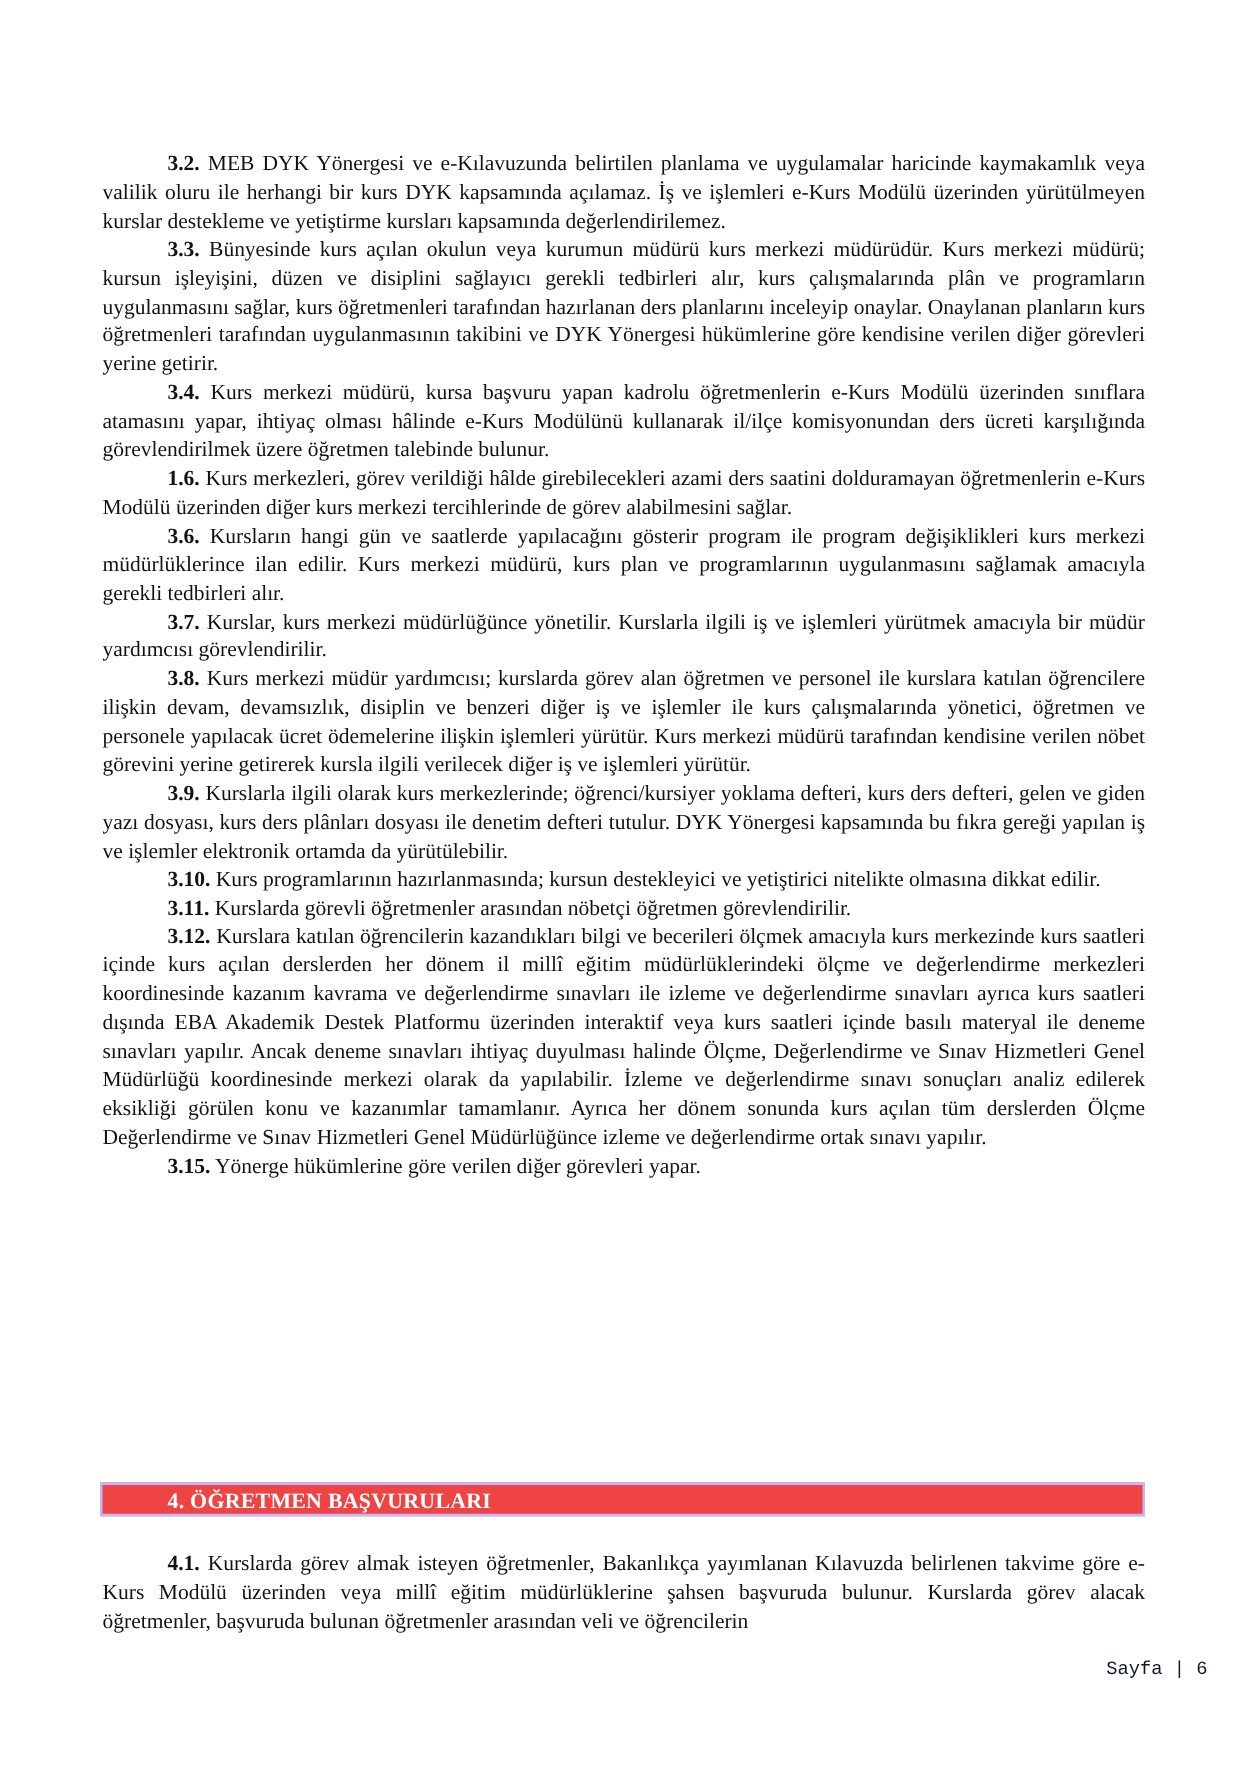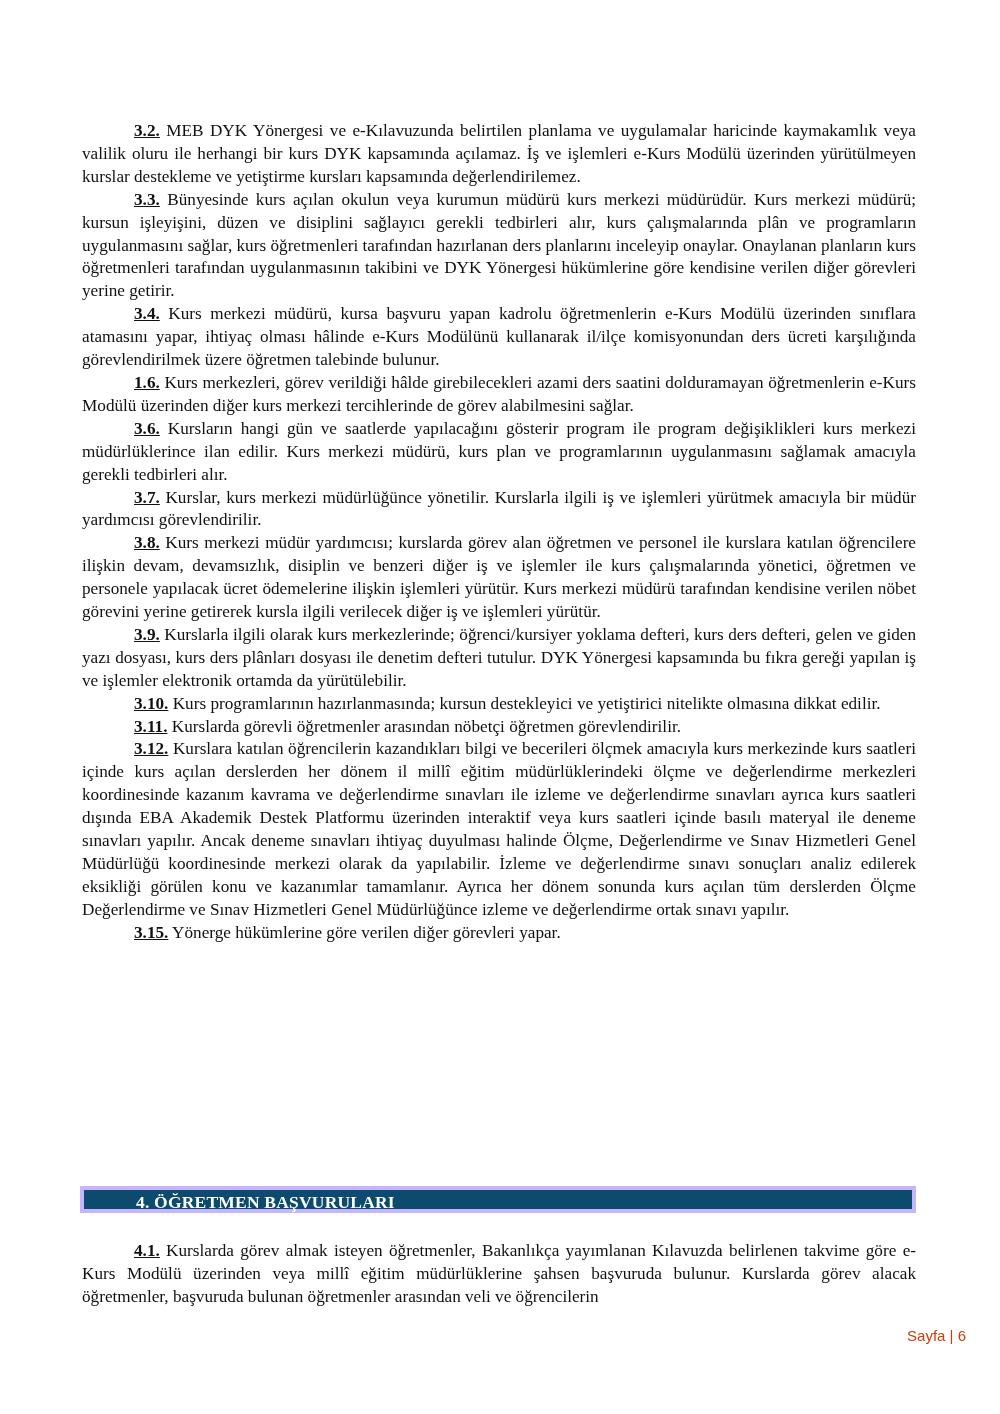--- a/index.html
+++ b/index.html
@@ -24,30 +24,29 @@
   .para {
     font-size: 17.2px;
     line-height: 22.9px;
     text-align: justify;
     text-indent: 52px;
     margin: 0;
     padding: 0;
   }
   .para .num {
     font-weight: bold;
-    text-decoration: underline;
   }
   .section-bar {
     position: absolute;
     left: 80px;
     top: 1186px;
     width: 836px;
     height: 27px;
-    background: #0c4a6e;
-    border: 4px solid #c4b5fd;
+    background: #ef4444;
+    border: 2px solid #c4b5fd;
     box-sizing: border-box;
   }
   .section-bar .title {
     position: absolute;
     left: 52px;
     top: 2px;
     font-family: "Liberation Serif", "DejaVu Serif", serif;
     font-weight: bold;
     font-size: 17.5px;
     color: #ffffff;
@@ -56,23 +55,23 @@
   .page2 {
     position: absolute;
     left: 82px;
     top: 1240px;
     width: 834px;
   }
   .footer {
     position: absolute;
     right: 34px;
     top: 1327px;
-    font-family: Liberation Sans, sans-serif;
+    font-family: Liberation Mono, monospace;
     font-size: 15px;
-    color: #c2410c;
+    color: #0f172a;
   }
 </style>
 </head>
 <body>
 
 <div class="page">
   <p class="para"><span class="num">3.2.</span><span> MEB DYK Yönergesi ve e-Kılavuzunda belirtilen planlama ve uygulamalar haricinde kaymakamlık veya valilik oluru ile herhangi bir kurs DYK kapsamında açılamaz. İş ve işlemleri e-Kurs Modülü üzerinden yürütülmeyen kurslar destekleme ve yetiştirme kursları kapsamında değerlendirilemez.</span></p>
   <p class="para"><span class="num">3.3.</span><span> Bünyesinde kurs açılan okulun veya kurumun müdürü kurs merkezi müdürüdür. Kurs merkezi müdürü; kursun işleyişini, düzen ve disiplini sağlayıcı gerekli tedbirleri alır, kurs çalışmalarında plân ve programların uygulanmasını sağlar, kurs öğretmenleri tarafından hazırlanan ders planlarını inceleyip onaylar. Onaylanan planların kurs öğretmenleri tarafından uygulanmasının takibini ve DYK Yönergesi hükümlerine göre kendisine verilen diğer görevleri yerine getirir.</span></p>
   <p class="para"><span class="num">3.4.</span><span> Kurs merkezi müdürü, kursa başvuru yapan kadrolu öğretmenlerin e-Kurs Modülü üzerinden sınıflara atamasını yapar, ihtiyaç olması hâlinde e-Kurs Modülünü kullanarak il/ilçe komisyonundan ders ücreti karşılığında görevlendirilmek üzere öğretmen talebinde bulunur.</span></p>
   <p class="para"><span class="num">1.6.</span><span> Kurs merkezleri, görev verildiği hâlde girebilecekleri azami ders saatini dolduramayan öğretmenlerin e-Kurs Modülü üzerinden diğer kurs merkezi tercihlerinde de görev alabilmesini sağlar.</span></p>

